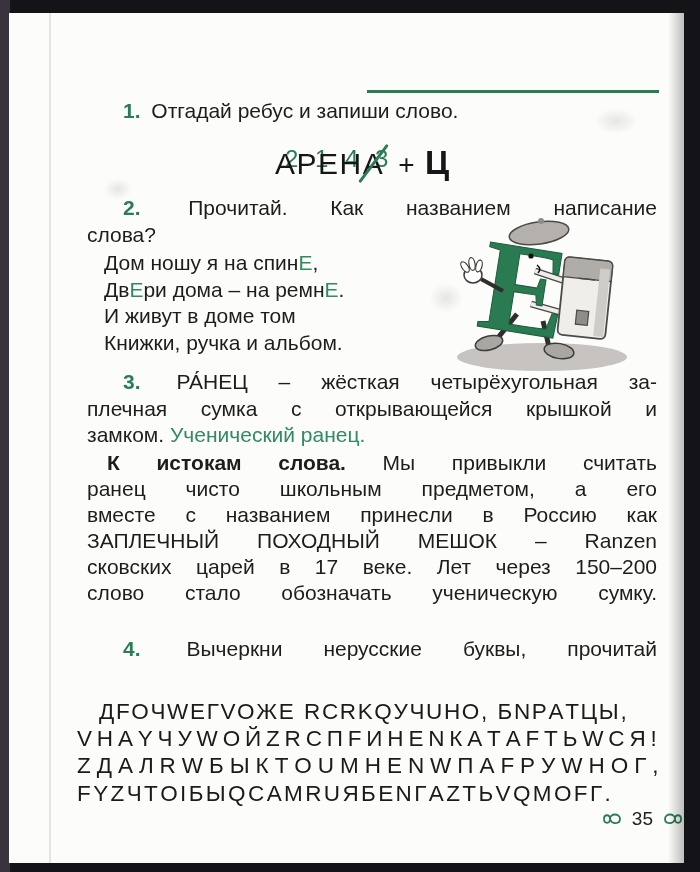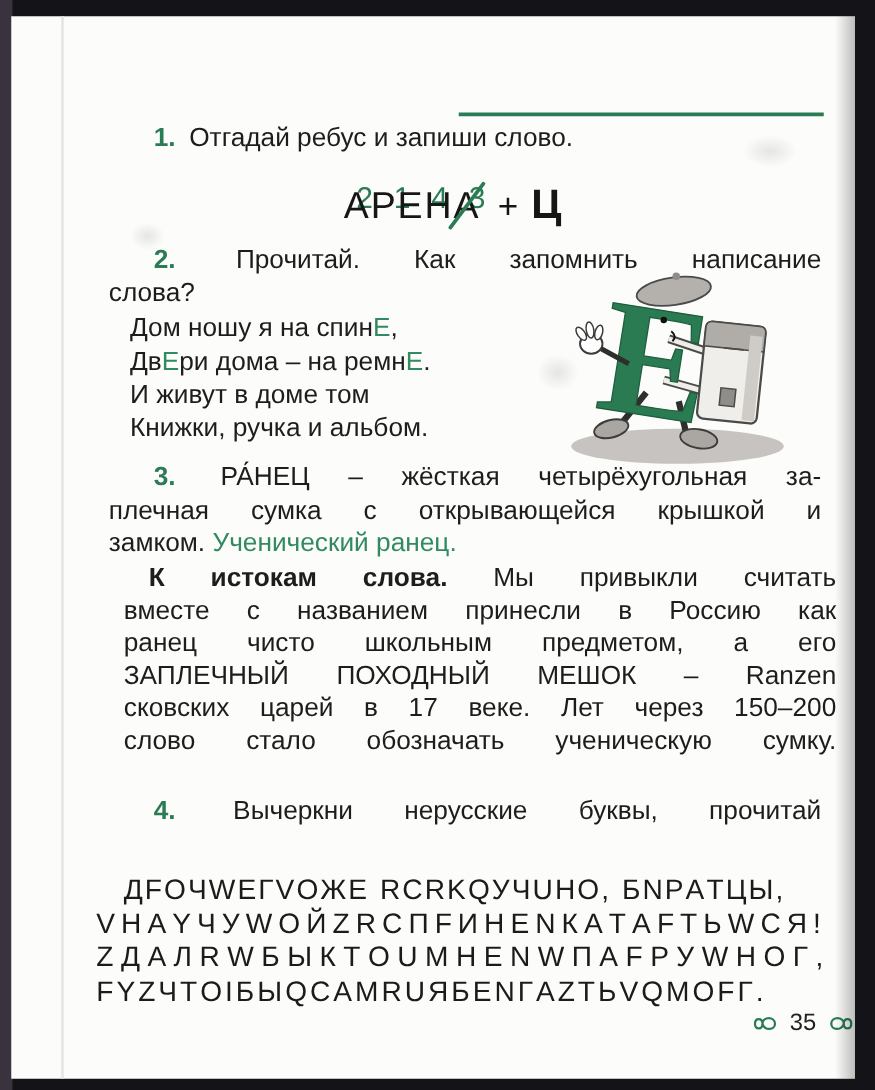--- a/index.html
+++ b/index.html
@@ -90,21 +90,21 @@
     <div class="blk" id="ex1-lines" style="top:85px;">
         <div class="line" style="padding-left: 36px;"><span class="num">1.</span><span> Отгадай ребус и запиши слово.</span></div>
       </div>
 
     <div class="digits">2 1 4 3</div>
     <div class="rebus">
       <span>АРЕН</span><span class="crossed"><span>А</span><span class="slash"></span></span><span class="plus">+</span><span class="bigletter">Ц</span>
     </div>
 
     <div class="blk" id="ex2-lines" style="top:182px;">
-        <div class="line jl" style="padding-left: 36px;"><span class="num">2.</span><span> Прочитай. Как запомнить написание</span></div>
+        <div class="line jl" style="padding-left: 36px;"><span class="num">2.</span><span> Прочитай. Как названием написание</span></div>
         <div class="line"><span>слова?</span></div>
       </div>
     <div class="blk poem" id="poem" style="top:237px;left:95px;width:380px;">
         <div class="line"><span>Дом ношу я на спин</span><span class="green">Е</span><span>,</span></div>
         <div class="line"><span>Дв</span><span class="green">Е</span><span>ри дома – на ремн</span><span class="green">Е</span><span>.</span></div>
         <div class="line"><span>И живут в доме том</span></div>
         <div class="line"><span>Книжки, ручка и альбом.</span></div>
       </div>
 
     <svg class="illus" width="188" height="166" viewBox="0 0 188 166">
@@ -134,24 +134,24 @@
         <rect x="131" y="102" width="12" height="14" fill="#8f8c89" stroke="#4a4a48" stroke-width="1.2"></rect>
         <path d="M130,70 h16" stroke="#4a4a48" stroke-width="1.4"></path>
       </g>
     </svg>
 
     <div class="blk" id="ex3-def" style="top:356px;">
         <div class="line jl" style="padding-left: 36px;"><span class="num">3.</span><span> РА́НЕЦ – жёсткая четырёхугольная за-</span></div>
         <div class="line jl"><span>плечная сумка с открывающейся крышкой и</span></div>
         <div class="line"><span>замком. </span><span class="green">Ученический ранец.</span></div>
       </div>
-    <div class="blk" id="ex3-ety" style="top:437px;margin-left:12px;">
+    <div class="blk" id="ex3-ety" style="top:437px;">
         <div class="line jl" style="padding-left: 20px;"><span class="bold">К истокам слова.</span><span> Мы привыкли считать</span></div>
+        <div class="line jl"><span>ранец чисто школьным предметом, а его</span></div>
         <div class="line jl"><span>вместе с названием принесли в Россию как</span></div>
-        <div class="line jl"><span>ранец чисто школьным предметом, а его</span></div>
         <div class="line jl"><span>ЗАПЛЕЧНЫЙ ПОХОДНЫЙ МЕШОК – Ranzen</span></div>
         <div class="line jl"><span>сковских царей в 17 веке. Лет через 150–200</span></div>
         <div class="line jl"><span>слово стало обозначать ученическую сумку.</span></div>
       </div>
 
     <div class="blk" id="ex4-lines" style="top:623px;">
         <div class="line jl" style="padding-left: 36px;"><span class="num">4.</span><span> Вычеркни нерусские буквы, прочитай</span></div>
       </div>
     <div class="riddle-wrap" id="riddle">
         <div class="rline" style="margin-left: 22px; width: 528px;"><span>Д</span><span>F</span><span>О</span><span>Ч</span><span>W</span><span>Е</span><span>Г</span><span>V</span><span>О</span><span>Ж</span><span>Е</span><span class="sp"> </span><span>R</span><span>C</span><span>R</span><span>K</span><span>Q</span><span>У</span><span>Ч</span><span>U</span><span>Н</span><span>О</span><span>,</span><span class="sp"> </span><span>Б</span><span>N</span><span>Р</span><span>А</span><span>Т</span><span>Ц</span><span>Ы</span><span>,</span></div>

